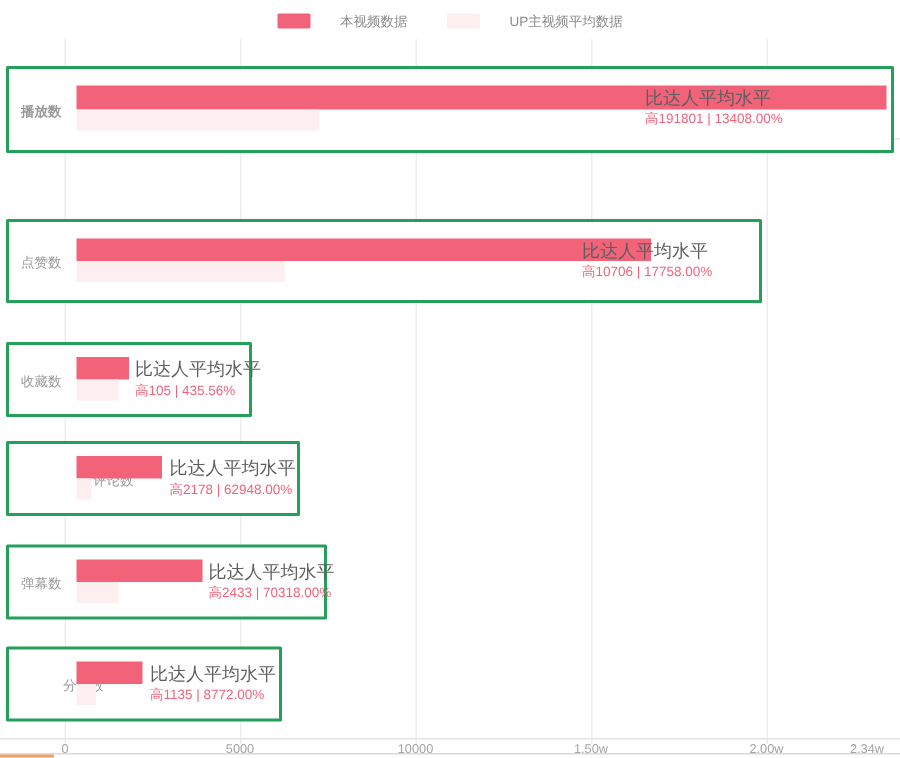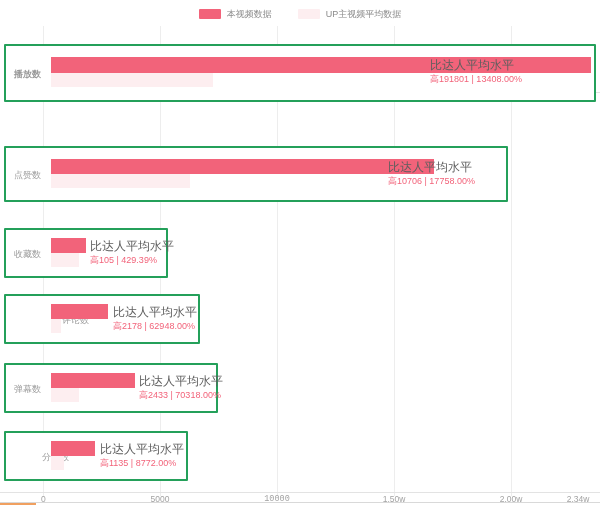--- a/index.html
+++ b/index.html
@@ -11,21 +11,21 @@
     position:relative;
     color:#8c8c8c;
   }
   .chart-root{position:absolute;left:0;top:0;width:600px;height:505px;}
 
   
   .legend{
     position:absolute;left:0;top:4px;width:600px;height:20px;
     display:flex;justify-content:center;align-items:center;gap:26px;
   }
-  .legend-item{display:flex;gap:6px;}
+  .legend-item{display:flex;gap:20px;}
   .legend-swatch{width:22px;height:10px;border-radius:1px;display:block;}
   .legend-label{font-size:9px;color:#8a8a8a;line-height:10px;white-space:nowrap;}
 
   
   .grid-layer{position:absolute;left:0;top:26px;width:600px;height:470px;}
   .vline{position:absolute;top:0;bottom:0;width:1px;background:#ededed;}
 
   
   .axis-line{position:absolute;height:1px;background:#e3e3e3;left:43px;right:0;}
 
@@ -96,21 +96,21 @@
     <div class="tick" style="left:277px;top:94px;">20.00w</div>
     <div class="tick" style="left:394px;top:94px;">30.00w</div>
     <div class="tick" style="left:511px;top:94px;">40.00w</div>
     <div class="tick" style="left:578px;top:94px;">46.88w</div>
   </div>
 
   <div>
     <div class="axis-line" style="top:492px;left:0;"></div>
     <div class="tick first" style="left:43px;top:494px;">0</div>
     <div class="tick" style="left:160px;top:494px;">5000</div>
-    <div class="tick" style="left:277px;top:494px;font-family:Liberation Mono, monospace;">10000</div>
+    <div class="tick" style="left:277px;top:494px;">10000</div>
     <div class="tick" style="left:394px;top:494px;">1.50w</div>
     <div class="tick" style="left:511px;top:494px;">2.00w</div>
     <div class="tick" style="left:578px;top:494px;">2.34w</div>
   </div>
 
   <div class="row" style="top:44px;width:592px;height:58px;">
     <div class="row-label" style="top:22px;font-weight:bold;">播放数</div>
     <div class="bar-pair">
       <div class="bar main" style="top:11px;height:16px;width:540px;"></div>
       <div class="bar avg" style="top:27px;height:14px;width:162px;"></div>
@@ -134,21 +134,21 @@
   </div>
 
   <div class="row" style="top:228px;width:164px;height:50px;">
     <div class="row-label" style="top:18px;">收藏数</div>
     <div class="bar-pair">
       <div class="bar main" style="top:8px;height:15px;width:35px;"></div>
       <div class="bar avg" style="top:23px;height:14px;width:28px;"></div>
     </div>
     <div class="annot" style="left:84px;top:8px;">
       <span class="t1">比达人平均水平</span>
-      <span class="t2">高105 | 429.39%</span>
+      <span class="t2">高105 | 435.56%</span>
     </div>
   </div>
 
   <div class="row" style="top:294px;width:196px;height:50px;">
     <div class="row-label" style="top:18px;margin-left:48px;">评论数</div>
     <div class="bar-pair">
       <div class="bar main" style="top:8px;height:15px;width:57px;"></div>
       <div class="bar avg" style="top:23px;height:14px;width:10px;"></div>
     </div>
     <div class="annot" style="left:107px;top:8px;">

